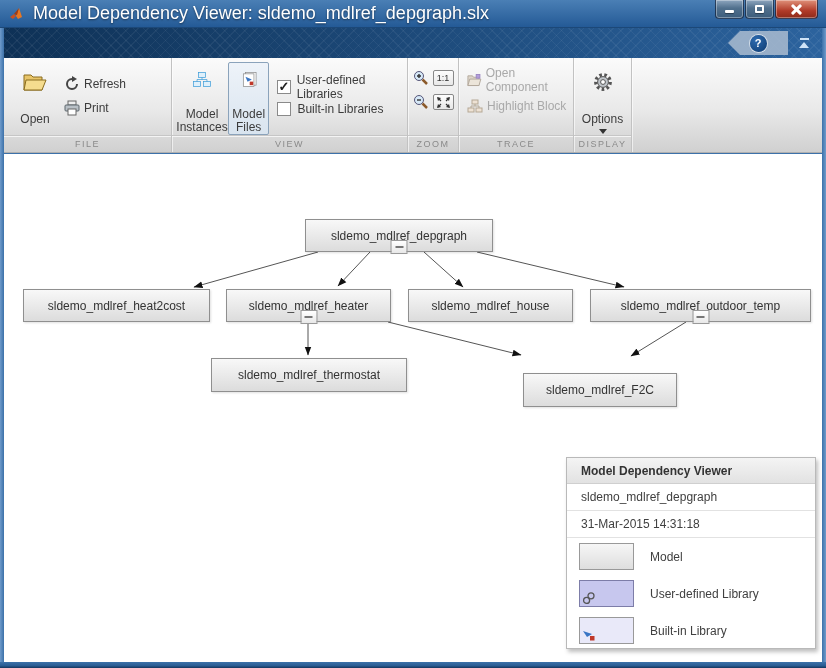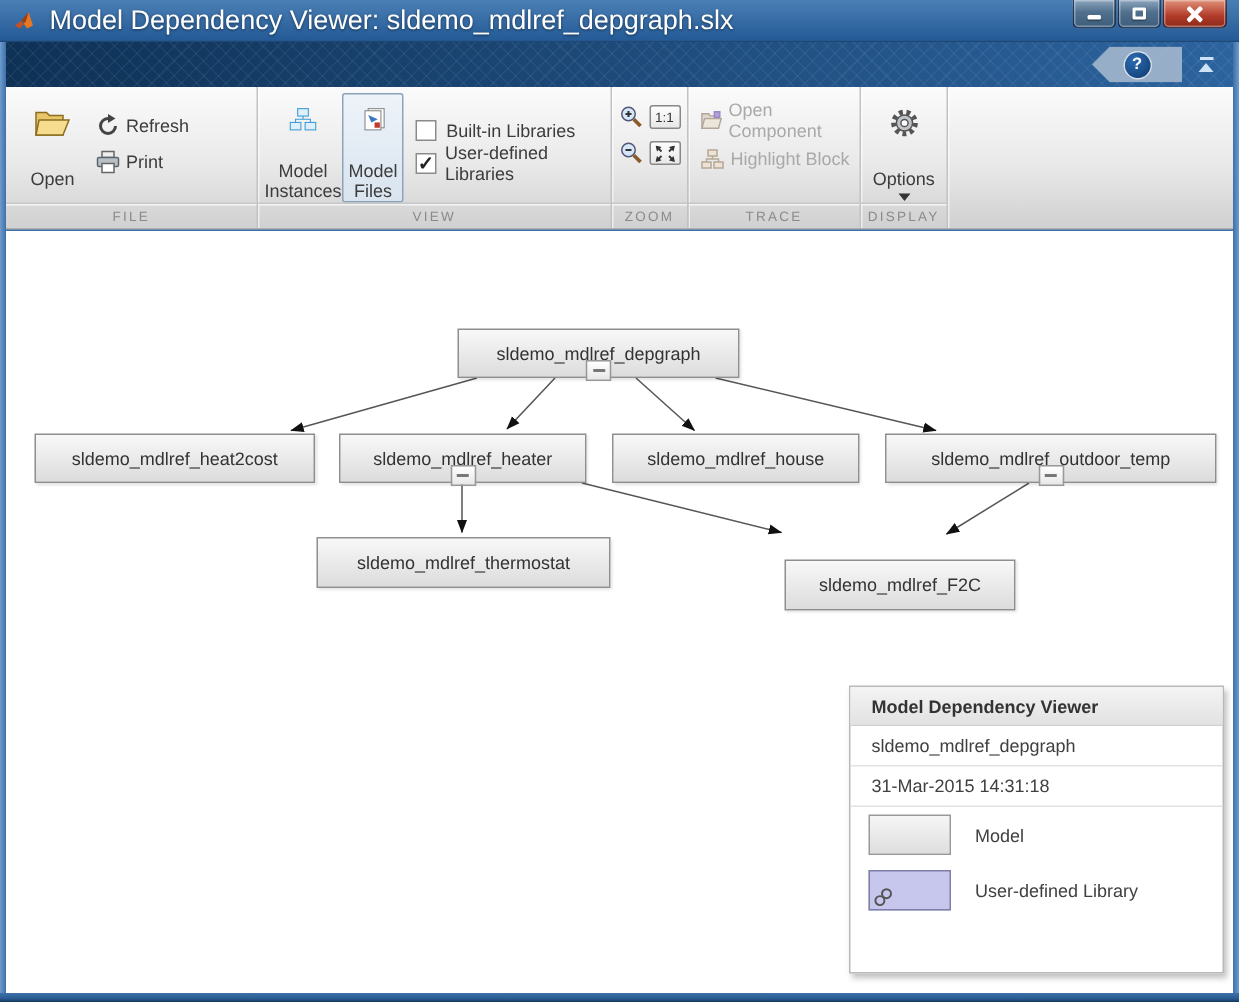--- a/index.html
+++ b/index.html
@@ -201,26 +201,26 @@
           <polygon points="7,8 16,12 10,15" fill="#3a76c4"></polygon>
           <rect x="13" y="15" width="5" height="5" fill="#c0392b"></rect>
         </svg>
         <span class="lbl">
           <span>Model</span><br>
           <span>Files</span>
         </span>
       </div>
       <div class="checkcol">
         <div class="checkrow">
+          <div class="checkbox checked"></div>
+          <span>User-defined Libraries</span>
+        </div>
+        <div class="checkrow">
           <div class="checkbox"></div>
           <span>Built-in Libraries</span>
-        </div>
-        <div class="checkrow">
-          <div class="checkbox checked"></div>
-          <span>User-defined Libraries</span>
         </div>
       </div>
       <div class="sec-label">VIEW</div>
     </div>
 
     <div class="section zoom-sec">
       <div class="zoomrow">
         <svg class="icon-svg" width="15" height="15" viewBox="0 0 15 15">
           <circle cx="6" cy="6" r="4.5" fill="#d6e8f7" stroke="#557"></circle>
           <line x1="9.5" y1="9.5" x2="14" y2="14" stroke="#8b5a2b" stroke-width="2.5"></line>
@@ -342,19 +342,28 @@
       </div>
       <div class="legend-item">
         <div class="swatch userlib">
           <svg width="14" height="14" viewBox="0 0 14 14">
             <circle cx="4.6" cy="9.4" r="3" fill="none" stroke="#555" stroke-width="1.3"></circle>
             <circle cx="9" cy="4.8" r="3" fill="none" stroke="#555" stroke-width="1.3"></circle>
           </svg>
         </div>
         <span>User-defined Library</span>
       </div>
+      <div class="legend-item">
+        <div class="swatch builtinlib">
+          <svg width="14" height="14" viewBox="0 0 14 14">
+            <polygon points="1,3 10,6 5,9" fill="#3a76c4"></polygon>
+            <rect x="8" y="8" width="4.5" height="4.5" fill="#c0392b"></rect>
+          </svg>
+        </div>
+        <span>Built-in Library</span>
+      </div>
     </div>
   </div>
 
   <div class="frame-side" style="left:0"></div>
   <div class="frame-side right"></div>
   <div class="frame-bottom"></div>
 </div>
 
 </body></html>

